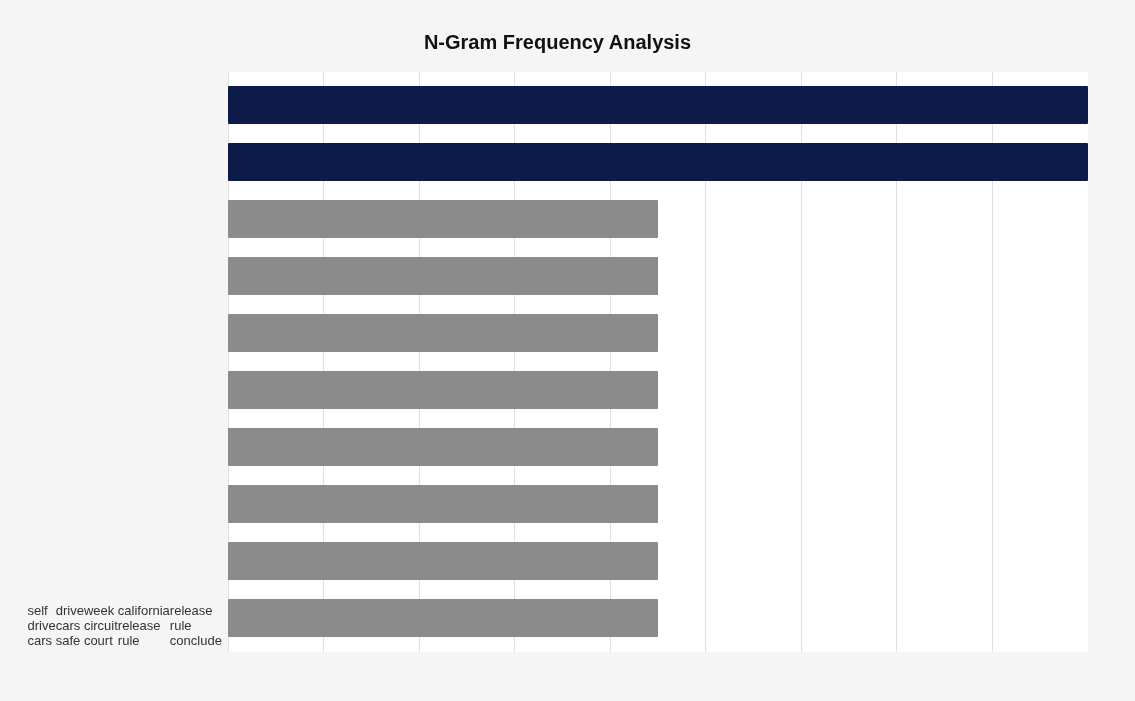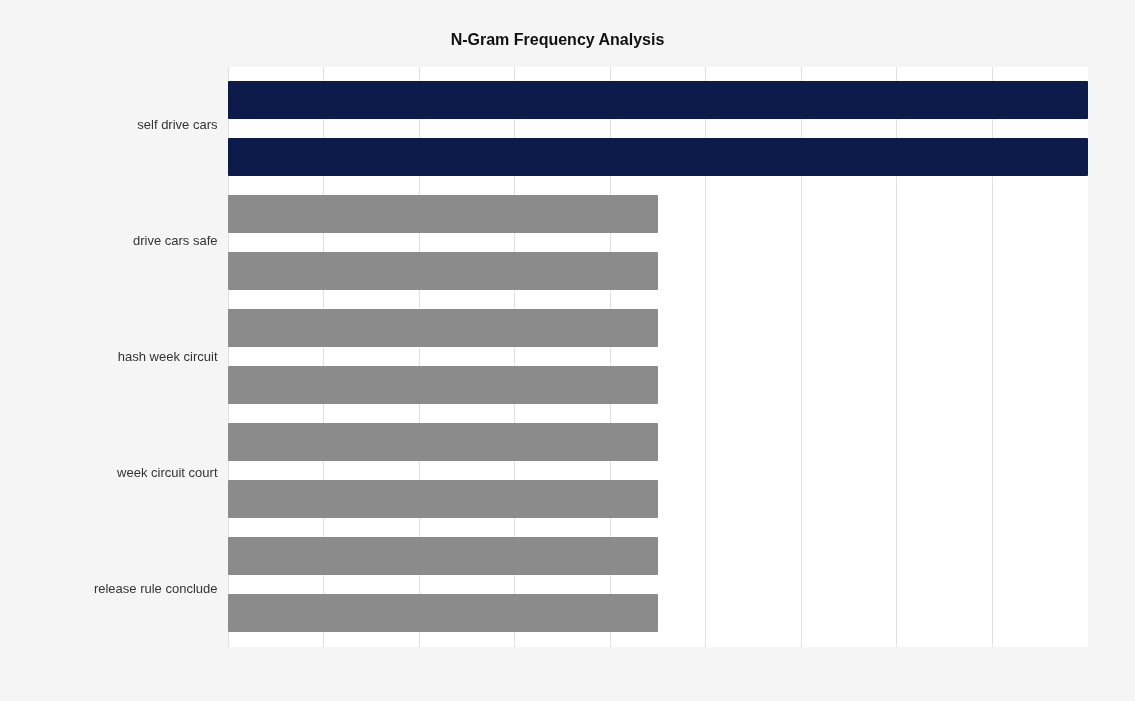--- a/index.html
+++ b/index.html
@@ -14,33 +14,33 @@
     }
     .chart-container {
       background: #f5f5f5;
       width: 1100px;
       height: 680px;
       padding: 20px 30px 60px 10px;
       position: relative;
     }
     .chart-title {
       text-align: center;
-      font-size: 16px;
+      font-size: 20px;
       font-weight: bold;
       color: #111;
       margin-bottom: 18px;
     }
     .chart-area {
       display: flex;
       flex-direction: row;
       height: 580px;
     }
     .y-axis {
       display: flex;
-      flex-direction: column;
+      flex-direction: row;
       justify-content: space-around;
       align-items: flex-end;
       padding-right: 10px;
       width: 200px;
       flex-shrink: 0;
     }
     .y-label {
       font-size: 13px;
       color: #333;
       height: 52px;
@@ -94,22 +94,22 @@
   </style>
 </head>
 <body>
 
 <div class="chart-container">
   <div class="chart-title">N-Gram Frequency Analysis</div>
   <div class="chart-area">
     <div class="y-axis" id="y-axis">
         <div class="y-label">self drive cars</div>
         <div class="y-label">drive cars safe</div>
-        <div class="y-label">hash week circuit</div>
         <div class="y-label">week circuit court</div>
+        <div class="y-label">california release rule</div>
         <div class="y-label">release rule conclude</div>
       </div>
     <div class="plot-area">
       <div class="grid-lines" id="grid-lines">
           <div class="grid-line" style="flex: 1 1 0%;"></div>
           <div class="grid-line" style="flex: 1 1 0%;"></div>
           <div class="grid-line" style="flex: 1 1 0%;"></div>
           <div class="grid-line" style="flex: 1 1 0%;"></div>
           <div class="grid-line" style="flex: 1 1 0%;"></div>
           <div class="grid-line" style="flex: 1 1 0%;"></div>

